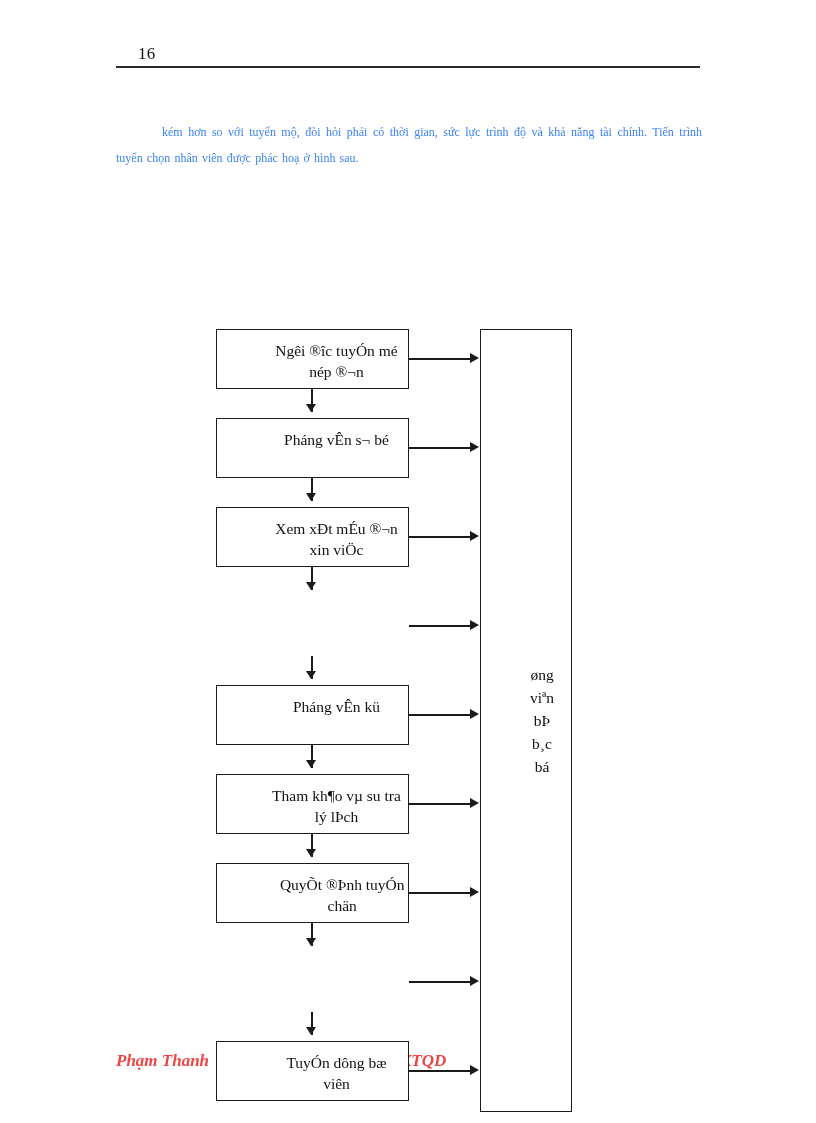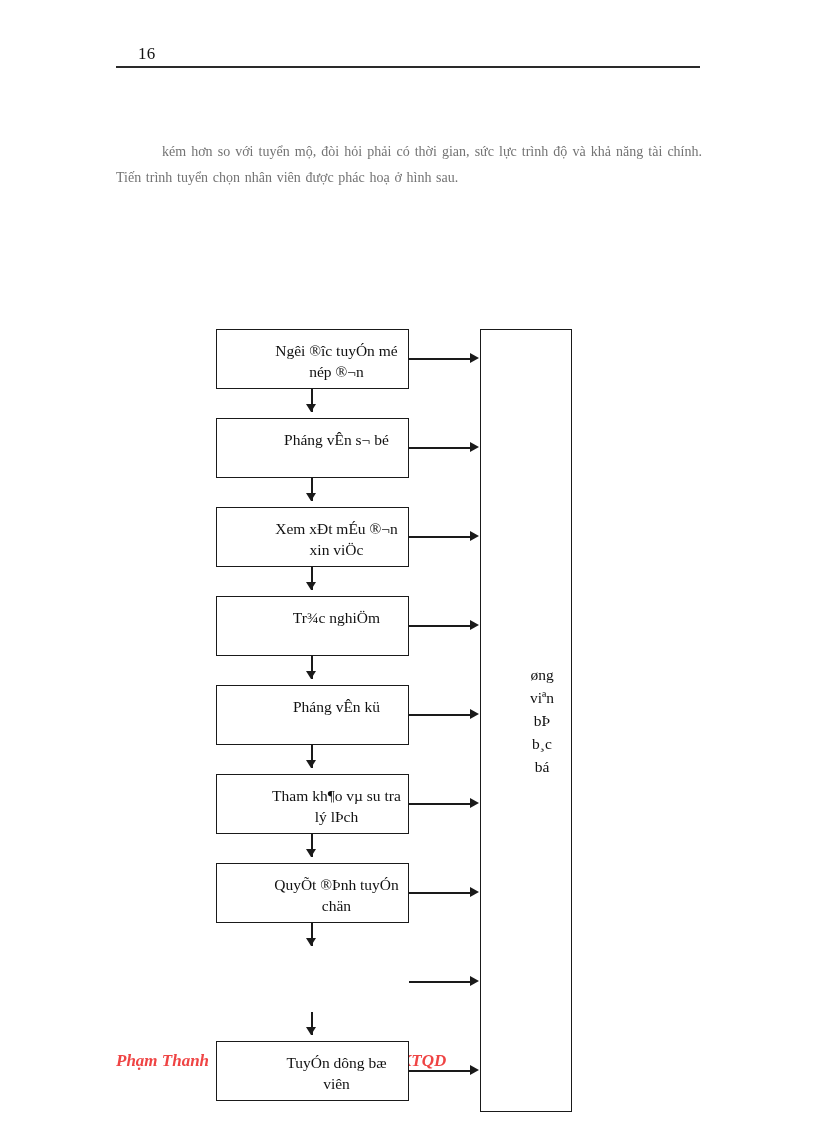--- a/index.html
+++ b/index.html
@@ -38,27 +38,27 @@
     margin-top: 2px;
     height: 0;
     border-top: 2px solid #2a2a2a;
     width: 584px;
   }
 
   
   #body-paragraph {
     position: absolute;
     left: 116px;
-    top: 125px;
+    top: 108px;
     width: 586px;
-    font-size: 14px;
+    font-size: 12px;
     line-height: 25.5px;
     text-align: justify;
     text-indent: 46px;
-    color: #737373;
+    color: #3b82f6;
     word-spacing: 1.2px;
   }
 
   
   #flowchart {
     position: absolute;
     left: 0;
     top: 0;
     width: 816px;
     height: 1123px;
@@ -238,34 +238,31 @@
 
     <div class="fc-box stage-box" style="top:507px;">
       <span class="fc-label">Xem xÐt mÉu ®¬n
 xin viÖc</span>
     </div>
 
     <div class="fc-box stage-box" style="top:418px;">
       <span class="fc-label">Pháng vÊn s¬ bé</span>
     </div>
 
-    <div class="fc-box stage-box" style="top:596px;">
-      <span class="fc-label">Tr¾c nghiÖm</span>
-    </div>
 
     <div class="fc-box stage-box" style="top:685px;">
       <span class="fc-label">Pháng vÊn kü</span>
     </div>
 
     <div class="fc-box stage-box" style="top:774px;">
       <span class="fc-label">Tham kh¶o vµ su  tra
 lý lÞch</span>
     </div>
 
-    <div class="fc-box stage-box" style="top:863px;">
+    <div class="fc-box stage-box" style="top:863px;justify-content:flex-end;">
       <span class="fc-label">QuyÕt ®Þnh tuyÓn
 chän</span>
     </div>
 
 
     <div class="fc-box stage-box" style="top:1041px;">
       <span class="fc-label">TuyÓn dông bæ
 viên</span>
     </div>
 

